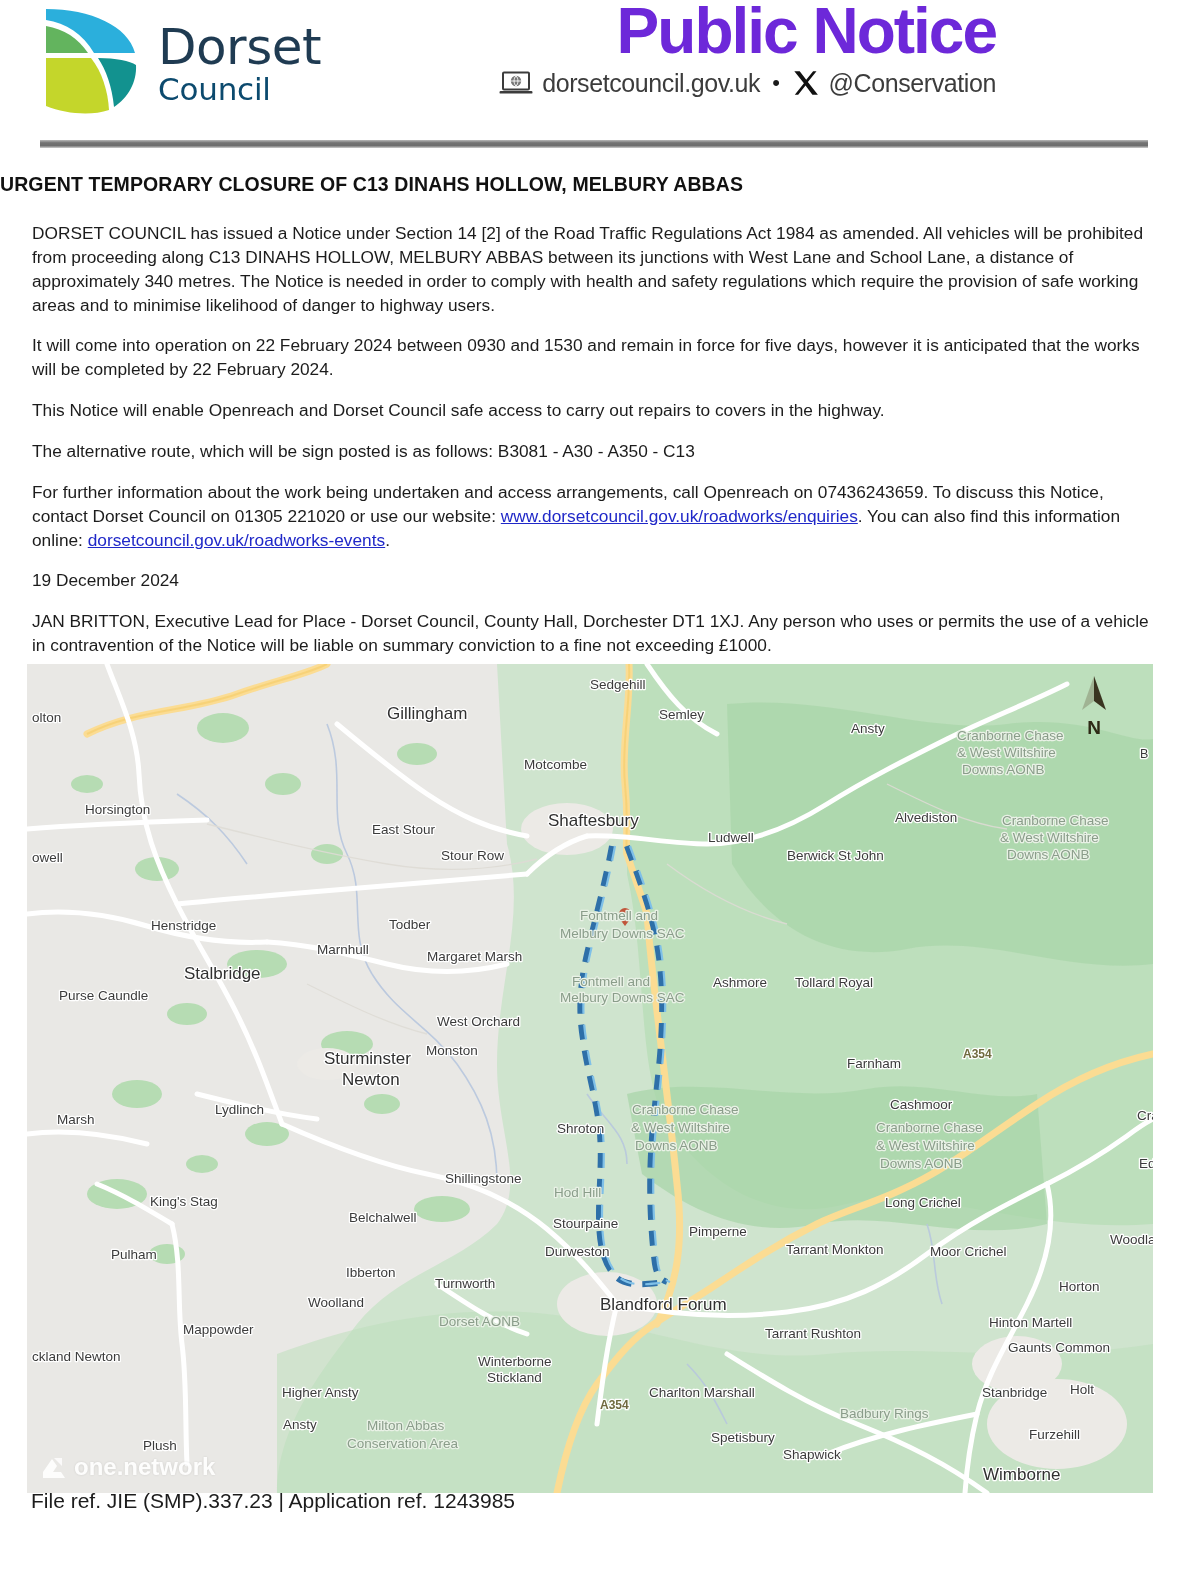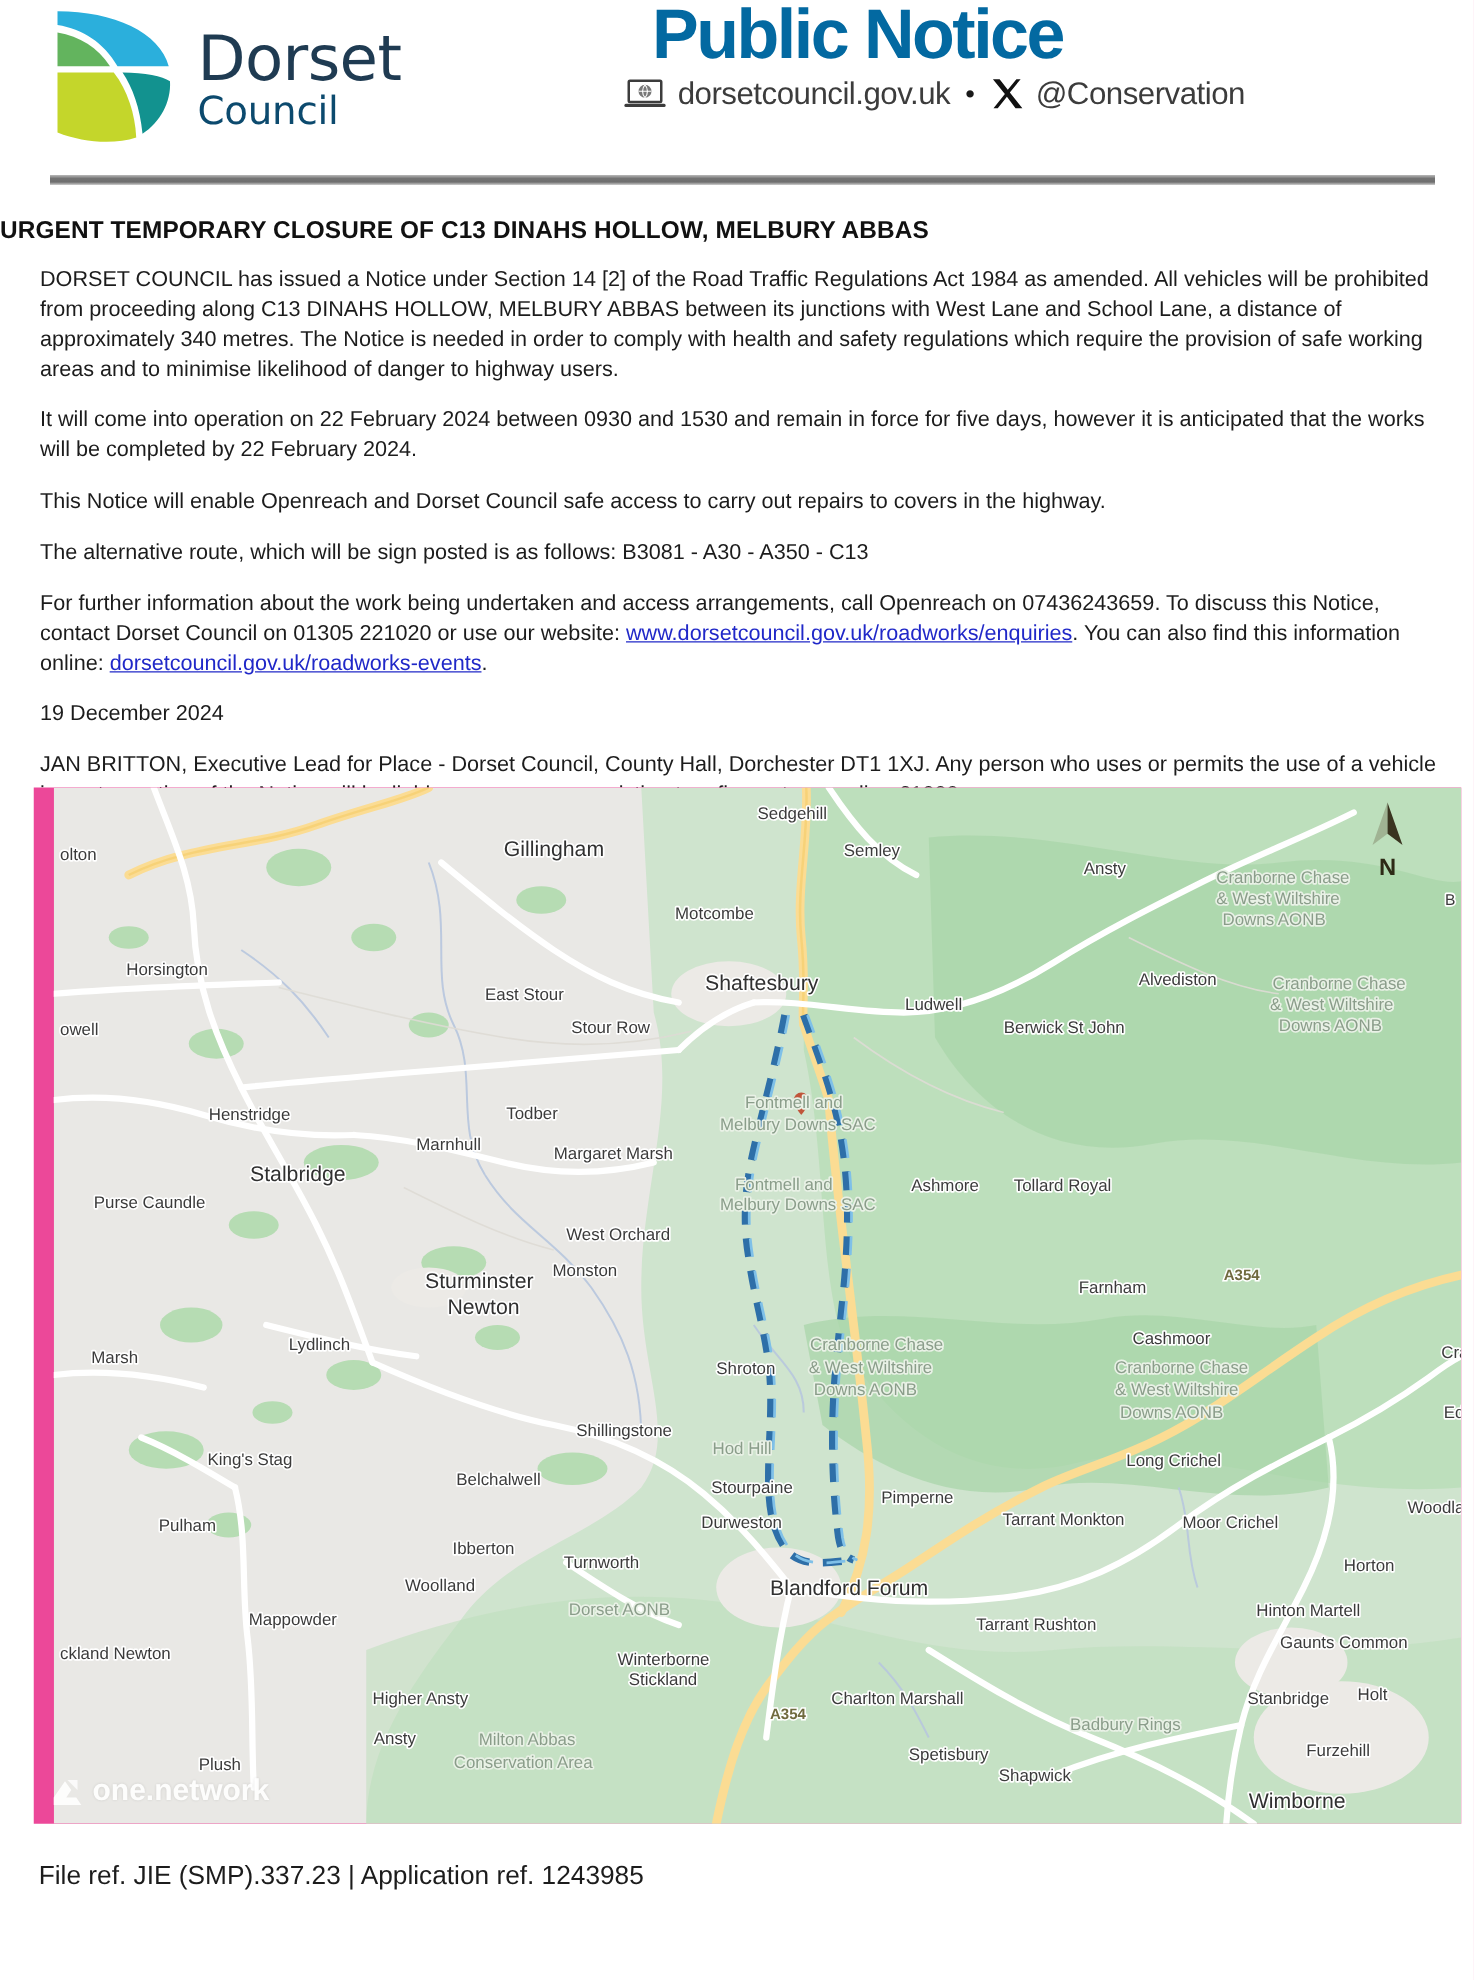--- a/index.html
+++ b/index.html
@@ -59,28 +59,28 @@
   }
 
   .pn-block {
     position: absolute;
     right: 30px;
     top: 0px;
     text-align: right;
     width: 620px;
   }
   .pn-title {
-    font-size: 56px;
+    font-size: 64px;
     font-weight: bold;
     letter-spacing: -2px;
     line-height: 0.98;
-    color: #0369a1;
+    color: #6d28d9;
     font-family: "Liberation Sans", sans-serif;
     white-space: nowrap;
-    text-align: center;
+    text-align: right;
   }
   .pn-sub {
     margin-top: 6px;
     display: flex;
     align-items: center;
     justify-content: flex-end;
     gap: 9px;
     font-size: 25px;
     color: #3c3c3c;
     letter-spacing: -0.4px;
@@ -107,41 +107,40 @@
     width: 1179px;
     text-align: left;
     font-size: 19.5px;
     font-weight: bold;
     letter-spacing: 0.1px;
     color: #111;
   }
   .content {
     position: absolute;
     left: 32px;
-    top: 212px;
+    top: 222px;
     width: 1117px;
     font-size: 17.3px;
     line-height: 1.38;
     color: #1c1c1c;
   }
   .content p { margin: 0 0 17px 0; }
   .content a {
     color: #2028c8;
     text-decoration: underline;
   }
 
   .map-wrap {
     position: absolute;
     left: 27px;
-    top: 630px;
+    top: 664px;
     width: 1126px;
     height: 829px;
     overflow: hidden;
-    background: #ec4899;
-    padding-left: 16px;
+    background: #d946ef;
   }
   .map-svg { display:block; }
 
   .onenetwork {
     position: absolute;
     left: 14px;
     bottom: 12px;
     display: flex;
     align-items: center;
     gap: 7px;

